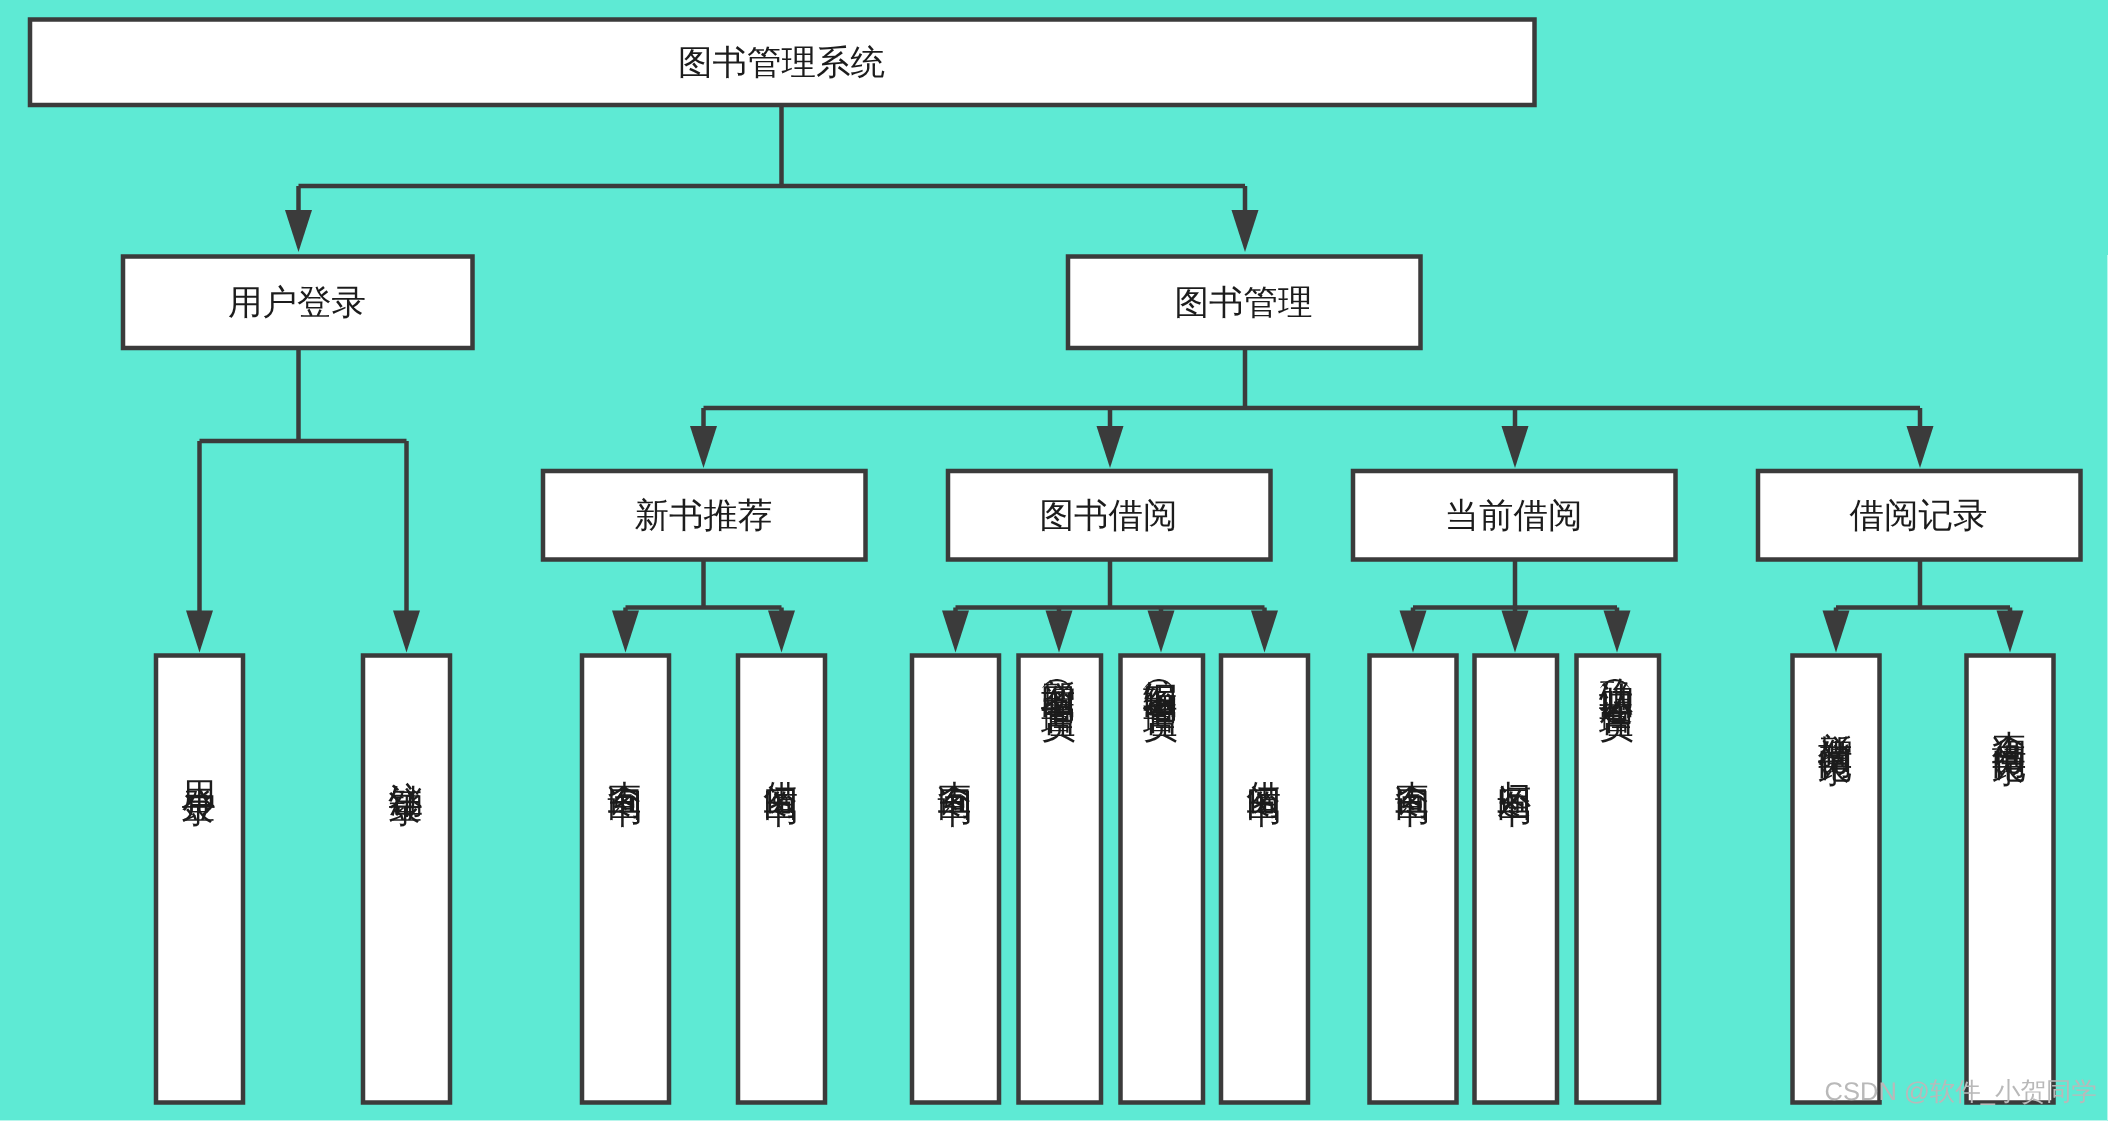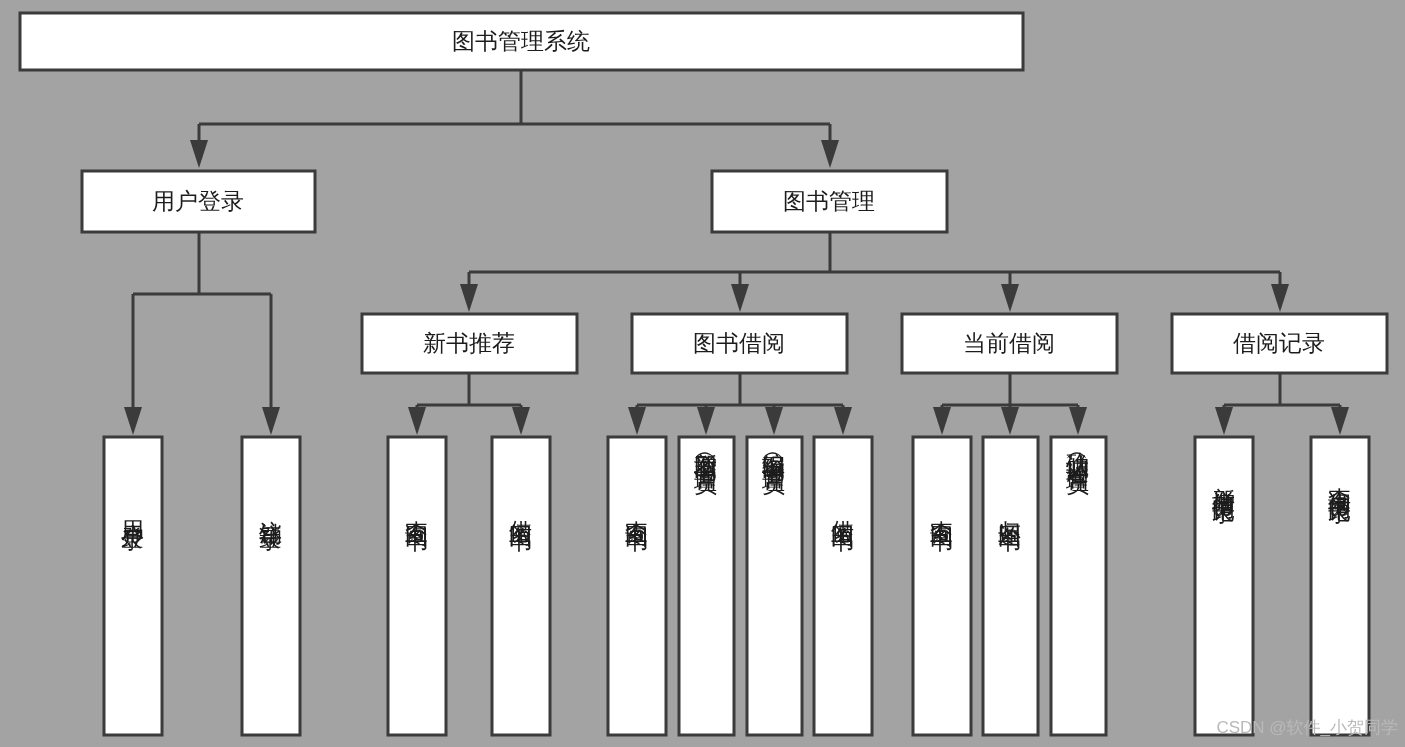--- a/index.html
+++ b/index.html
@@ -10,21 +10,21 @@
   body {
     width: 1405px;
     height: 747px;
     font-family: "Liberation Sans", sans-serif;
     overflow: hidden;
   }
   #diagram-root {
     position: relative;
     width: 1405px;
     height: 747px;
-    background: #a3a3a3;
+    background: #5eead4;
   }
   svg.diagram-canvas {
     position: absolute;
     top: 0;
     left: 0;
     width: 1405px;
     height: 747px;
   }
   .node-box {
     fill: #ffffff;

